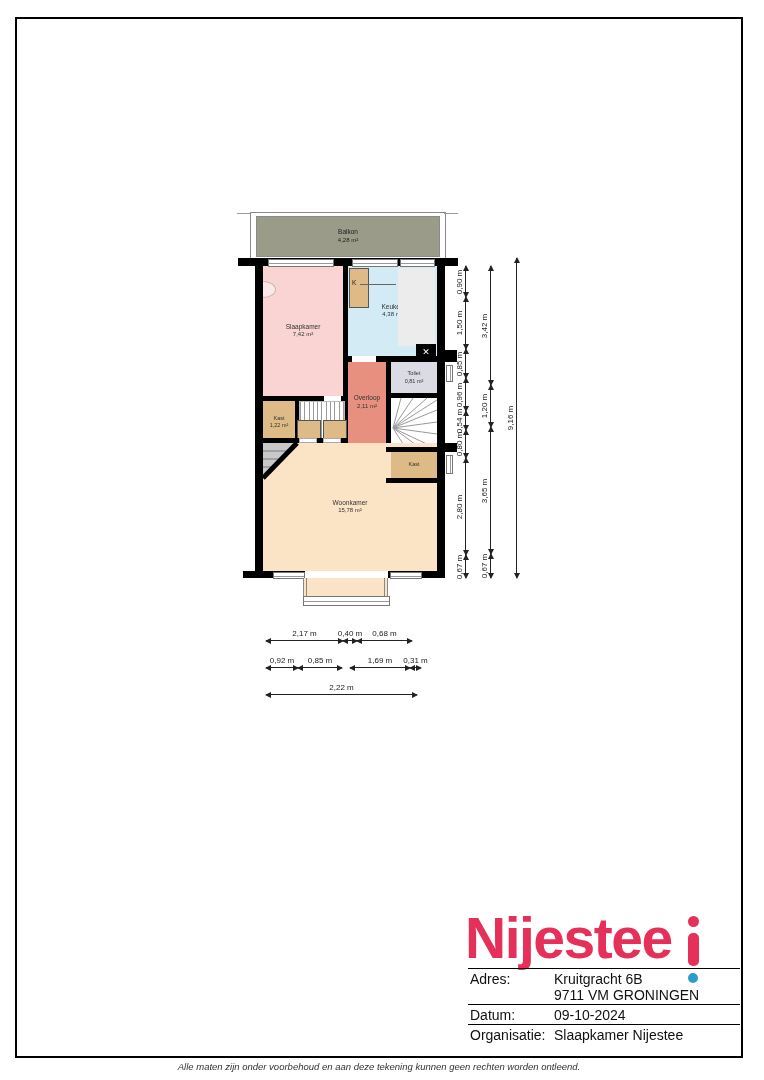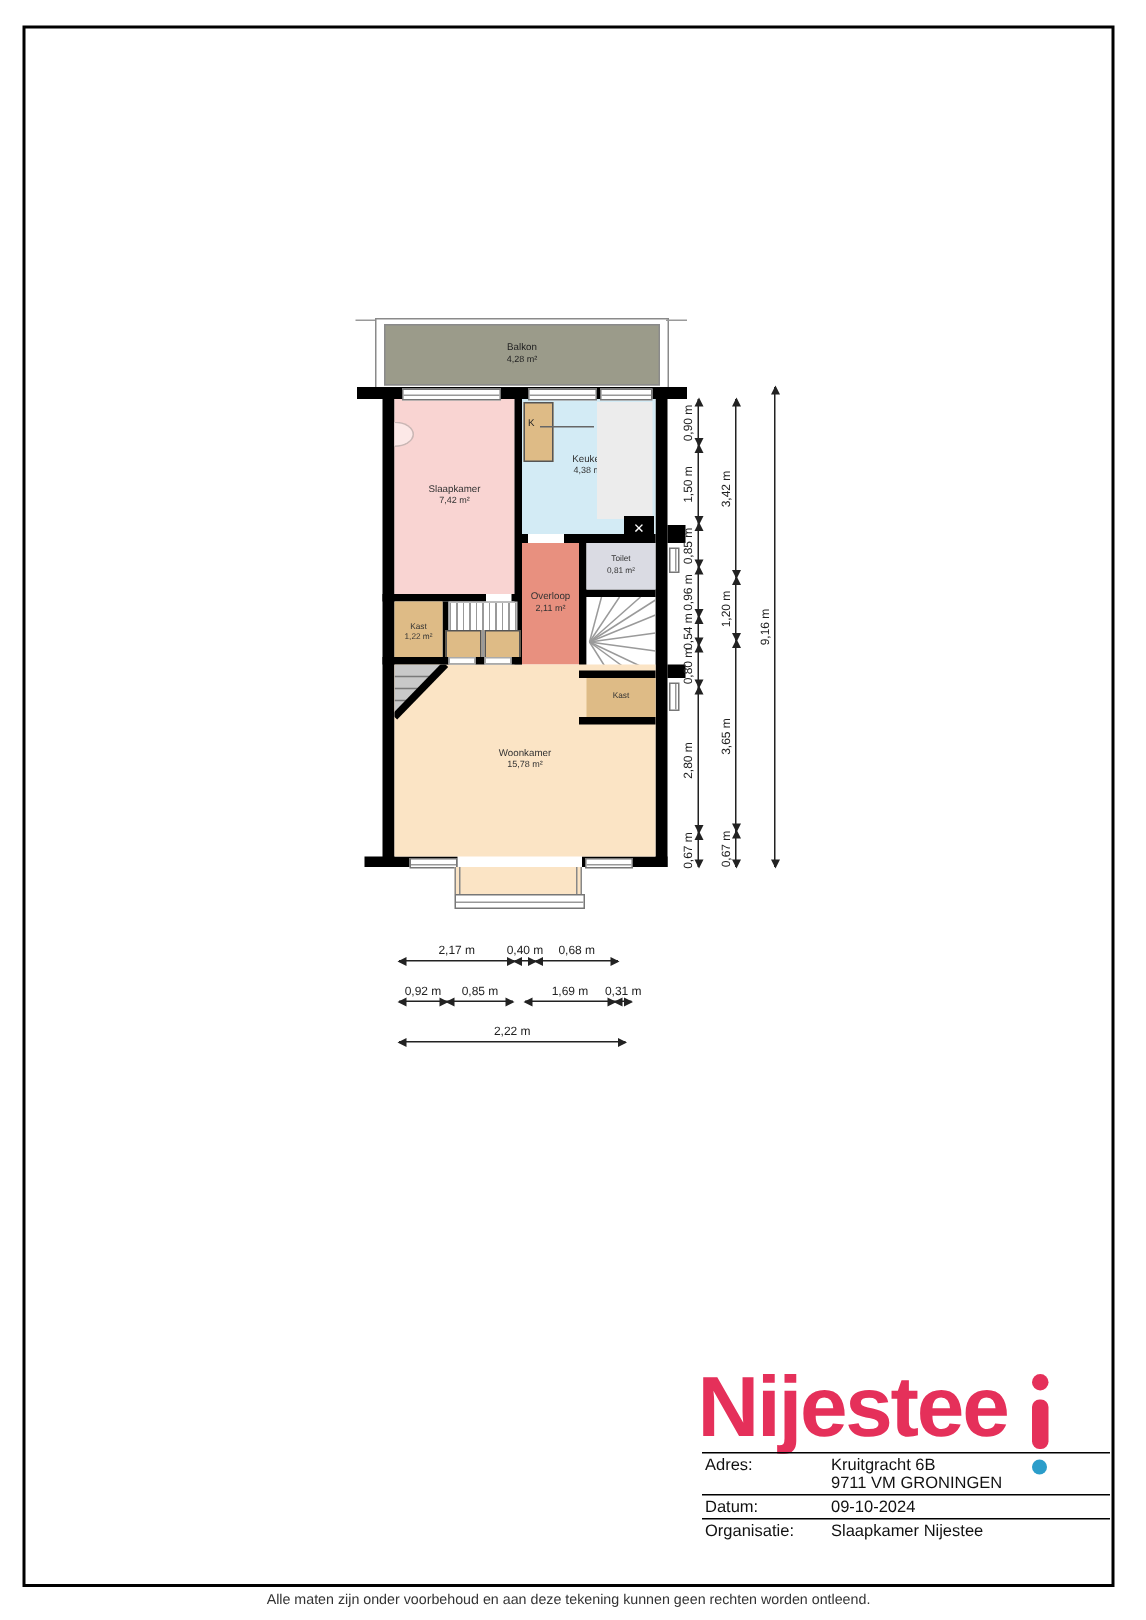--- a/index.html
+++ b/index.html
@@ -44,27 +44,27 @@
 
   
   #logo{position:absolute;left:465px;top:862px;display:flex;align-items:flex-start;margin-top:48px;}
   #logo .word{font-size:57px;font-weight:700;letter-spacing:-1.5px;color:#e5305a;line-height:1;}
   .i-mark{display:flex;flex-direction:column;align-items:center;margin-left:16px;margin-top:6px;}
   .i-dot{width:11px;height:11px;border-radius:50%;background:#e5305a;}
   .i-stem{width:11px;height:33px;border-radius:5px;background:#e5305a;margin-top:6px;}
   .i-bluedot{width:10px;height:10px;border-radius:50%;background:#2b9dca;margin-top:7px;}
 
   
-  #info-table{position:absolute;left:468px;top:968px;width:272px;font-size:11px;color:#111;}
+  #info-table{position:absolute;left:468px;top:968px;width:272px;font-size:14px;color:#111;}
   #info-table .trow{display:flex;padding:1.5px 2px;}
   #info-table .tlabel{width:84px;flex:none;}
   #info-table .tvalue{flex:1;}
   .rule{border-top:1px solid #000;}
 
-  #footer{position:absolute;left:15px;top:1061px;width:728px;text-align:center;font-size:9.5px;color:#333;}
+  #footer{position:absolute;left:15px;top:1061px;width:728px;text-align:center;font-size:9.5px;color:#333;font-style:italic;}
 </style>
 </head>
 <body>
 
 <div id="page">
   <div id="frame"></div>
 
   <div class="abs" style="left:0;top:0;width:764px;height:720px;">
 
     <div class="balkon-rail" style="left:250px;top:212px;width:194px;height:46px;"></div>

